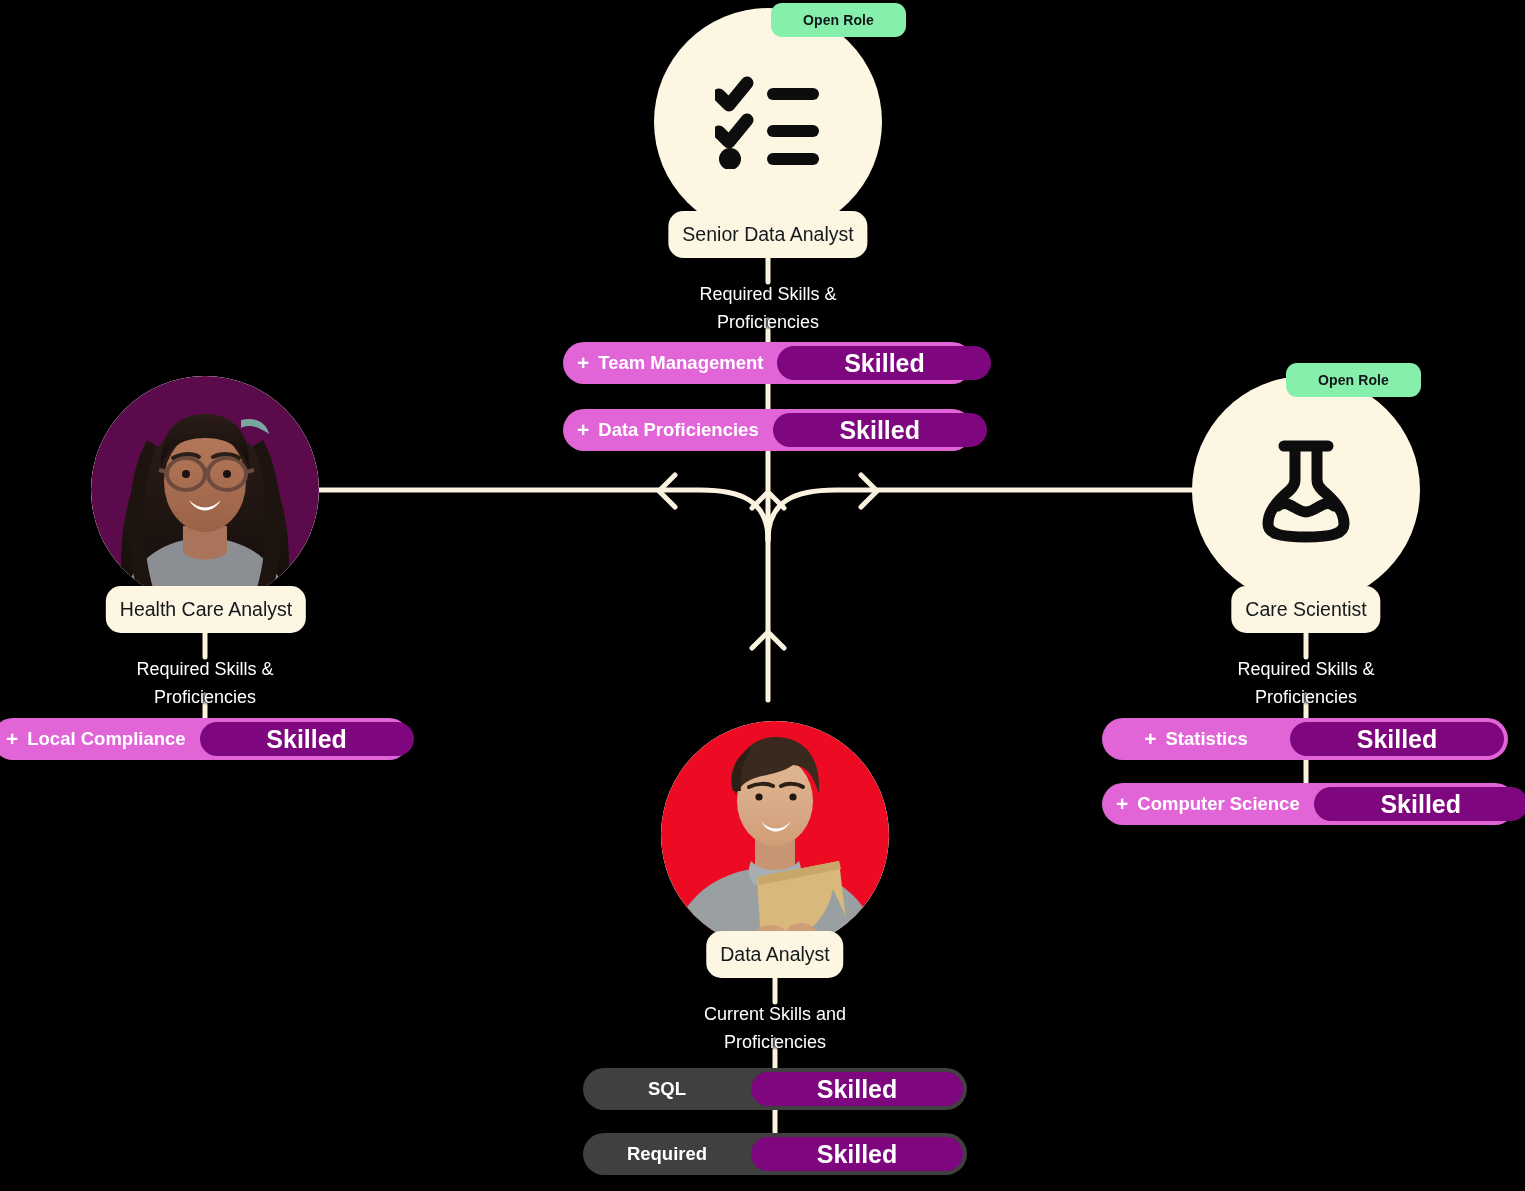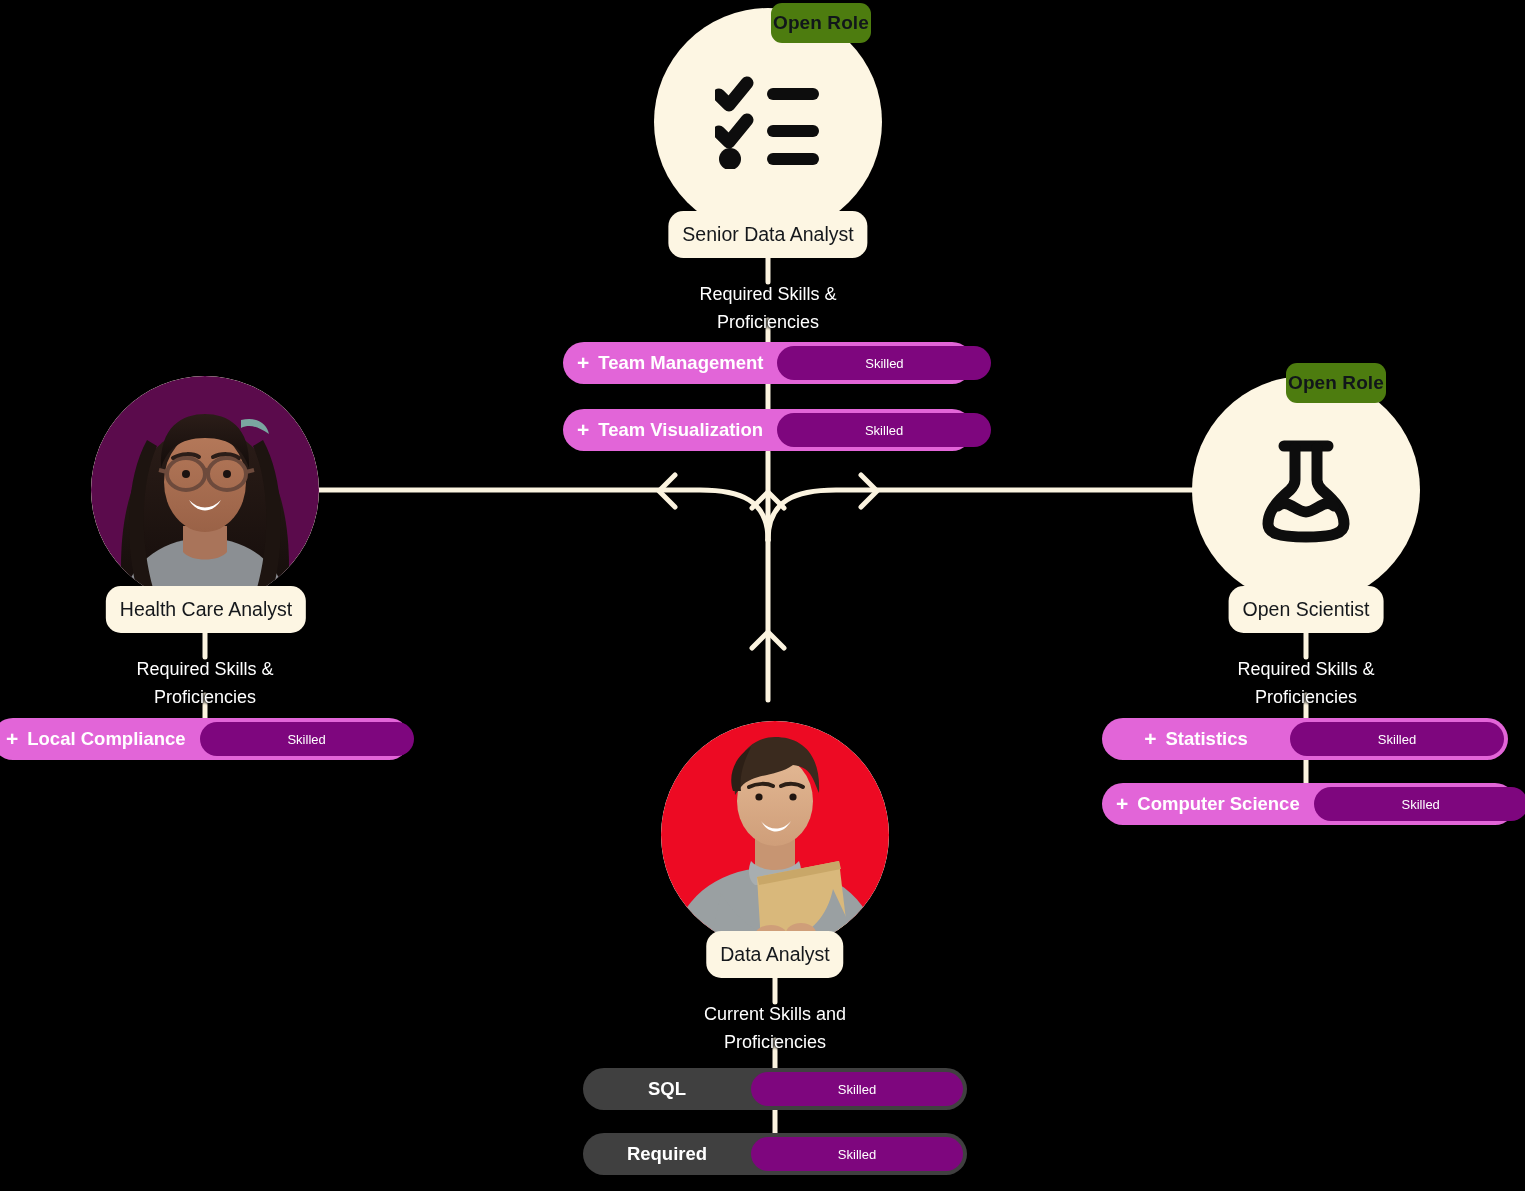--- a/index.html
+++ b/index.html
@@ -17,23 +17,23 @@
   .circle{
     width:228px;height:228px;border-radius:50%;
     background:#FDF6E3;display:flex;align-items:center;justify-content:center;
     position:relative;overflow:hidden;
   }
   .circle.photo{overflow:hidden;}
   .circle svg{display:block;}
 
   .badge-open{
     position:absolute;z-index:6;
-    background:#4d7c0f;color:#11161a;
-    font-size:19px;font-weight:600;
-    padding:9px 2px;border-radius:11px;white-space:nowrap;
+    background:#86efac;color:#11161a;
+    font-size:14px;font-weight:600;
+    padding:9px 32px;border-radius:11px;white-space:nowrap;
     letter-spacing:.1px;
   }
 
   .role-label{
     position:absolute;z-index:5;
     background:#FDF6E3;color:#15181c;
     font-size:19.5px;font-weight:400;
     padding:12px 14px;border-radius:15px;white-space:nowrap;
     text-align:center;
     left:50%;transform:translateX(-50%);
@@ -59,21 +59,21 @@
   .pill.cur{background:#404040;}
   .pill .pname{
     flex:1 1 auto;display:flex;align-items:center;justify-content:center;
     gap:9px;color:#fff;font-size:18.5px;font-weight:700;
     padding:0 14px;white-space:nowrap;
   }
   .pill .plus{font-size:21px;font-weight:700;line-height:1;margin-top:-1px;}
   .pill .lvl{
     flex:0 0 auto;display:flex;align-items:center;justify-content:center;
     background:#7E067E;color:#fff;
-    font-size:13px;font-weight:400;
+    font-size:25px;font-weight:700;
     height:34px;border-radius:17px;
     min-width:186px;padding:0 14px;white-space:nowrap;
   }
   .pill.cur .lvl{background:#7E067E;min-width:184px;}
 </style>
 </head>
 <body>
 
 <div class="stage">
 
@@ -131,21 +131,21 @@
     <span class="pname">
       <span class="plus">+</span>
       <span>Team Management</span>
     </span>
     <span class="lvl">Skilled</span>
   </div>
 
   <div class="pill req" style="left:563px;top:409px;width:410px;">
     <span class="pname">
       <span class="plus">+</span>
-      <span>Team Visualization</span>
+      <span>Data Proficiencies</span>
     </span>
     <span class="lvl">Skilled</span>
   </div>
 
   <div class="node" style="left:91px;top:376px;width:228px;height:228px;">
     <div class="circle photo">
       <svg width="228" height="228" viewBox="0 0 228 228">
         <defs>
           <clipPath id="clipL">
               <circle cx="114" cy="114" r="114"></circle>
@@ -215,21 +215,21 @@
           <path d="M30 10 L74 10"></path>
           <path d="M41 12 L41 44 C41 48 39 51 36 54 C22 66 14 76 14 88
                    C14 97 24 101 52 101 C80 101 90 97 90 88
                    C90 76 82 66 68 54 C65 51 63 48 63 44 L63 12"></path>
           <path d="M24 70 C34 62 42 76 52 76 C62 76 70 62 80 70"></path>
         </g>
       </svg>
     </div>
   </div>
   <div class="badge-open" style="left:1286px;top:363px;">Open Role</div>
-  <div class="role-label" style="left:1306px;top:586px;">Open Scientist</div>
+  <div class="role-label" style="left:1306px;top:586px;">Care Scientist</div>
   <div class="skills-caption" style="left:1306px;top:655px;width:260px;">Required Skills &amp;
 Proficiencies</div>
 
   <div class="pill req" style="left:1102px;top:718px;width:406px;">
     <span class="pname">
       <span class="plus">+</span>
       <span>Statistics</span>
     </span>
     <span class="lvl">Skilled</span>
   </div>

